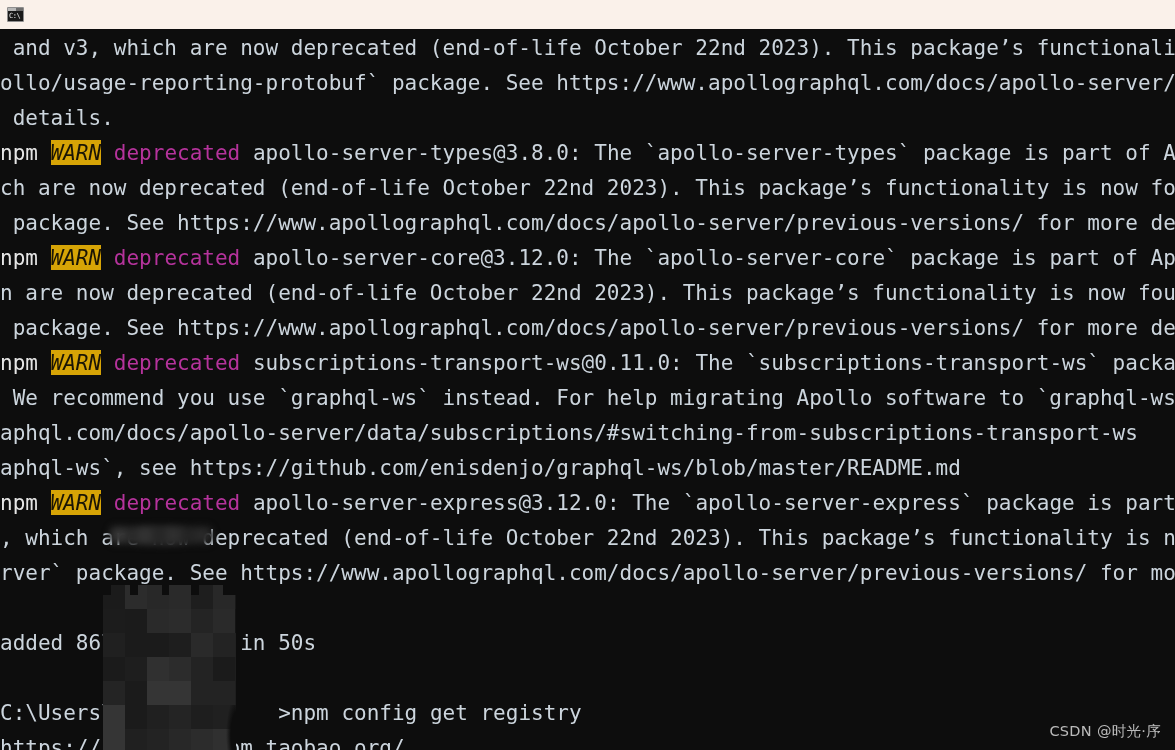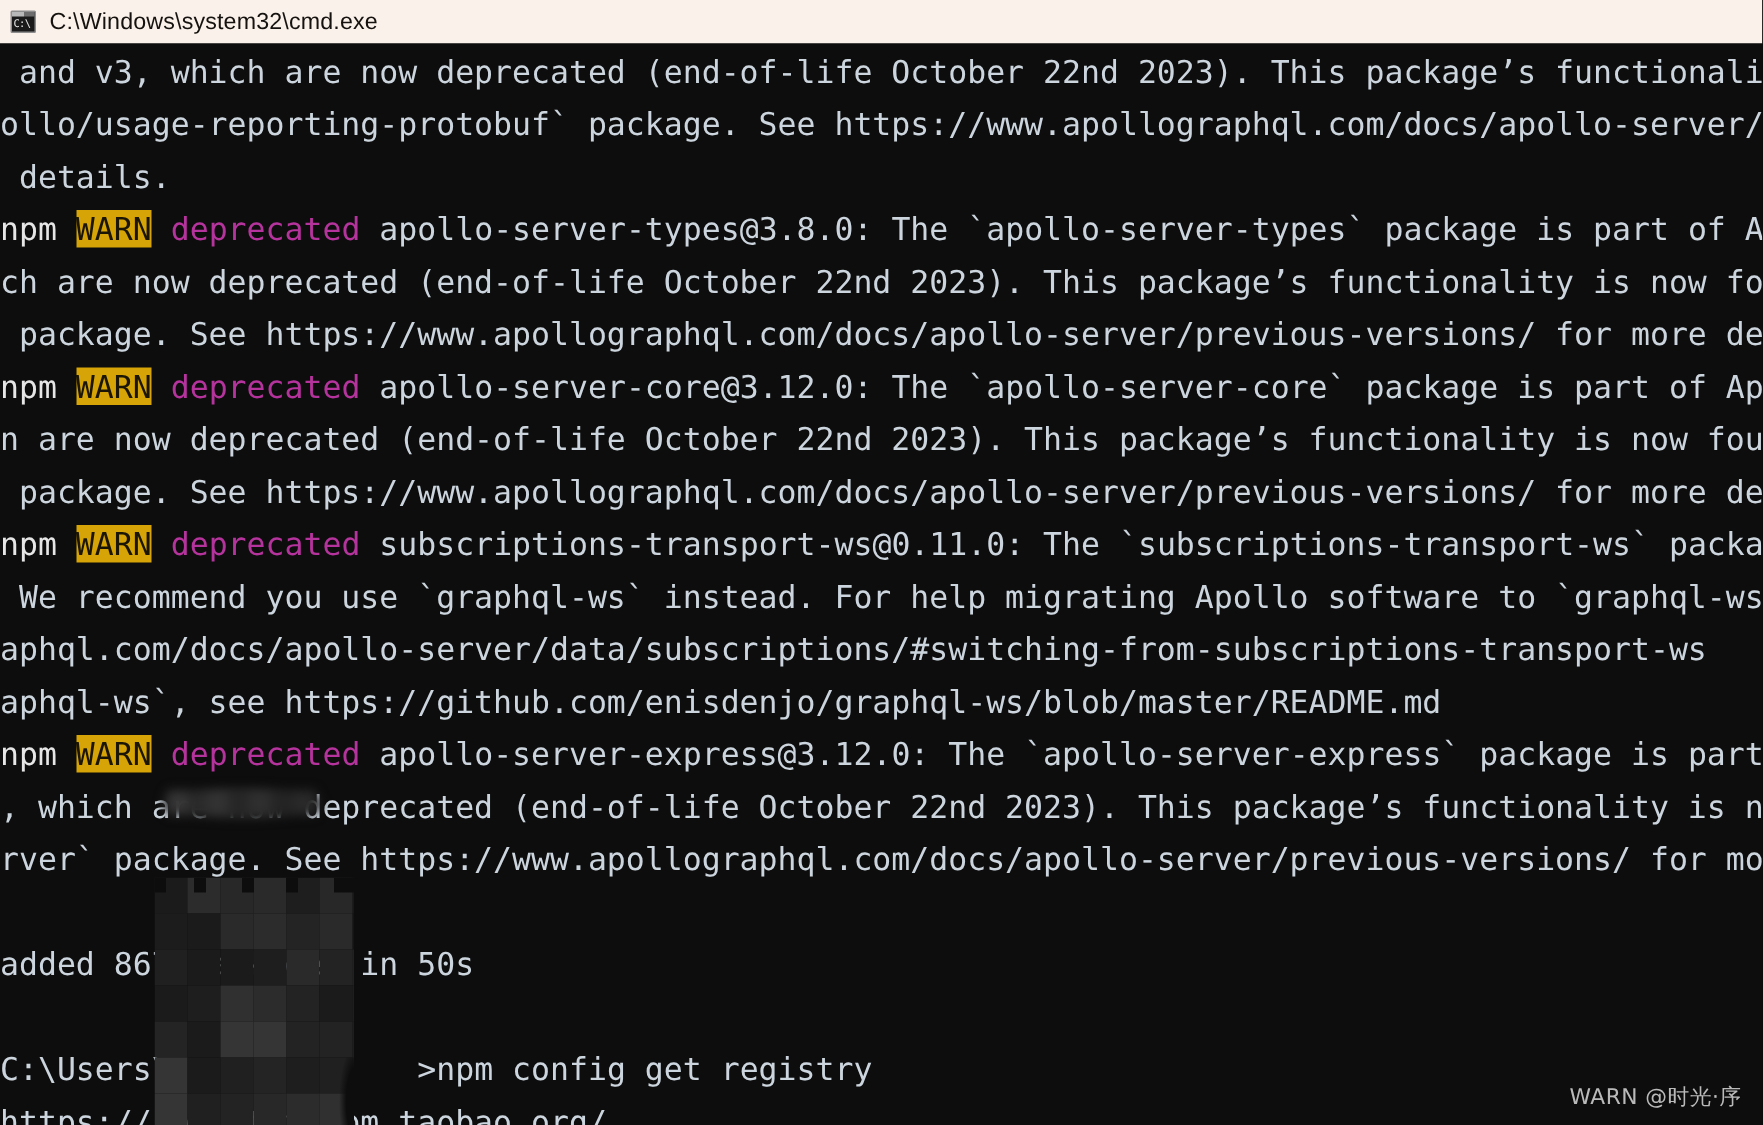--- a/index.html
+++ b/index.html
@@ -98,20 +98,21 @@
   }
   .ln.blank { color: transparent; }
 
   
   .t-default { color: #ccd5dd; }
   .t-npm     { color: #e6e6e6; }
   .t-warn    {
     color: #1a1505;
     background: #d6a406;
     padding: 1px 0 0 0;
+    font-style: italic;
   }
   .t-dep     { color: #b5339c; margin-top: 43px; }
   .t-prompt  { color: #ccd5dd; }
 
   
   .redact {
     position: absolute;
     pointer-events: none;
   }
 
@@ -169,21 +170,20 @@
 </style>
 </head>
 <body>
 
 <div id="app">
 
   <div class="titlebar">
     <div class="cmd-icon">
       <span class="glyph">C:\</span>
     </div>
-    <div class="title-text">C:\Windows\system32\cmd.exe</div>
   </div>
 
   <div class="console">
     <div class="lines" id="console-lines"><div class="ln"><span class="t-default"> and v3, which are now deprecated (end-of-life October 22nd 2023). This package’s functionality is</span></div><div class="ln"><span class="t-default">ollo/usage-reporting-protobuf` package. See https://www.apollographql.com/docs/apollo-server/previ</span></div><div class="ln"><span class="t-default"> details.</span></div><div class="ln"><span class="t-npm">npm </span><span class="t-warn">WARN</span><span class="t-default"> </span><span class="t-dep">deprecated</span><span class="t-default"> apollo-server-types@3.8.0: The `apollo-server-types` package is part of Apollo</span></div><div class="ln"><span class="t-default">ch are now deprecated (end-of-life October 22nd 2023). This package’s functionality is now found i</span></div><div class="ln"><span class="t-default"> package. See https://www.apollographql.com/docs/apollo-server/previous-versions/ for more details.</span></div><div class="ln"><span class="t-npm">npm </span><span class="t-warn">WARN</span><span class="t-default"> </span><span class="t-dep">deprecated</span><span class="t-default"> apollo-server-core@3.12.0: The `apollo-server-core` package is part of Apollo </span></div><div class="ln"><span class="t-default">n are now deprecated (end-of-life October 22nd 2023). This package’s functionality is now found in</span></div><div class="ln"><span class="t-default"> package. See https://www.apollographql.com/docs/apollo-server/previous-versions/ for more details.</span></div><div class="ln"><span class="t-npm">npm </span><span class="t-warn">WARN</span><span class="t-default"> </span><span class="t-dep">deprecated</span><span class="t-default"> subscriptions-transport-ws@0.11.0: The `subscriptions-transport-ws` package is</span></div><div class="ln"><span class="t-default"> We recommend you use `graphql-ws` instead. For help migrating Apollo software to `graphql-ws`, se</span></div><div class="ln"><span class="t-default">aphql.com/docs/apollo-server/data/subscriptions/#switching-from-subscriptions-transport-ws   For g</span></div><div class="ln"><span class="t-default">aphql-ws`, see https://github.com/enisdenjo/graphql-ws/blob/master/README.md</span></div><div class="ln"><span class="t-npm">npm </span><span class="t-warn">WARN</span><span class="t-default"> </span><span class="t-dep">deprecated</span><span class="t-default"> apollo-server-express@3.12.0: The `apollo-server-express` package is part of A</span></div><div class="ln"><span class="t-default">, which are now deprecated (end-of-life October 22nd 2023). This package’s functionality is now fo</span></div><div class="ln"><span class="t-default">rver` package. See https://www.apollographql.com/docs/apollo-server/previous-versions/ for more de</span></div><div class="ln blank"> </div><div class="ln"><span class="t-default">added 867 packages in 50s</span></div><div class="ln blank"> </div><div class="ln"><span class="t-prompt">C:\Users\</span><span class="t-default">             </span><span class="t-prompt">&gt;npm config get registry</span></div><div class="ln"><span class="t-default">https://registry.npm.taobao.org/</span></div></div>
 
     <div class="redact redact-inline"></div>
     <div class="redact redact-block" id="redact-block">
         <div class="cell" style="left: 0px; top: 0px; background: rgb(40, 40, 40); opacity: 0.55;"></div>
         <div class="cell" style="left: 22px; top: 0px; background: rgb(44, 44, 44);"></div>
         <div class="cell" style="left: 44px; top: 0px; background: rgb(40, 40, 40);"></div>
@@ -231,15 +231,15 @@
         <div class="cell" style="left: 44px; top: 144px; background: rgb(35, 35, 35);"></div>
         <div class="cell" style="left: 66px; top: 144px; background: rgb(40, 40, 40);"></div>
         <div class="cell" style="left: 88px; top: 144px; background: rgb(44, 44, 44);"></div>
         <div class="cell" style="left: 110px; top: 144px; background: rgb(48, 48, 48);"></div>
         <div class="cell" style="left: 132px; top: 144px; background: rgb(40, 40, 40); opacity: 0.8;"></div>
         <div style="position: absolute; left: 0px; top: 0px; width: 133px; height: 10px; background: linear-gradient(to right, rgb(13, 13, 13) 0px, rgb(13, 13, 13) 6%, transparent 6%, transparent 20%, rgb(13, 13, 13) 20%, rgb(13, 13, 13) 26%, transparent 26%, transparent 44%, rgb(13, 13, 13) 44%, rgb(13, 13, 13) 50%, transparent 50%, transparent 66%, rgb(13, 13, 13) 66%, rgb(13, 13, 13) 72%, transparent 72%, transparent 90%, rgb(13, 13, 13) 90%, rgb(13, 13, 13) 100%);"></div>
         <div style="position: absolute; right: -2px; top: 120px; width: 16px; height: 74px; background: radial-gradient(12px 40px at 100% 40%, rgb(13, 13, 13) 60%, rgba(13, 13, 13, 0) 100%);"></div>
       </div>
   </div>
 
-  <div class="watermark">WARN @时光·序</div>
+  <div class="watermark">CSDN @时光·序</div>
 
 </div>
 
 </body></html>

